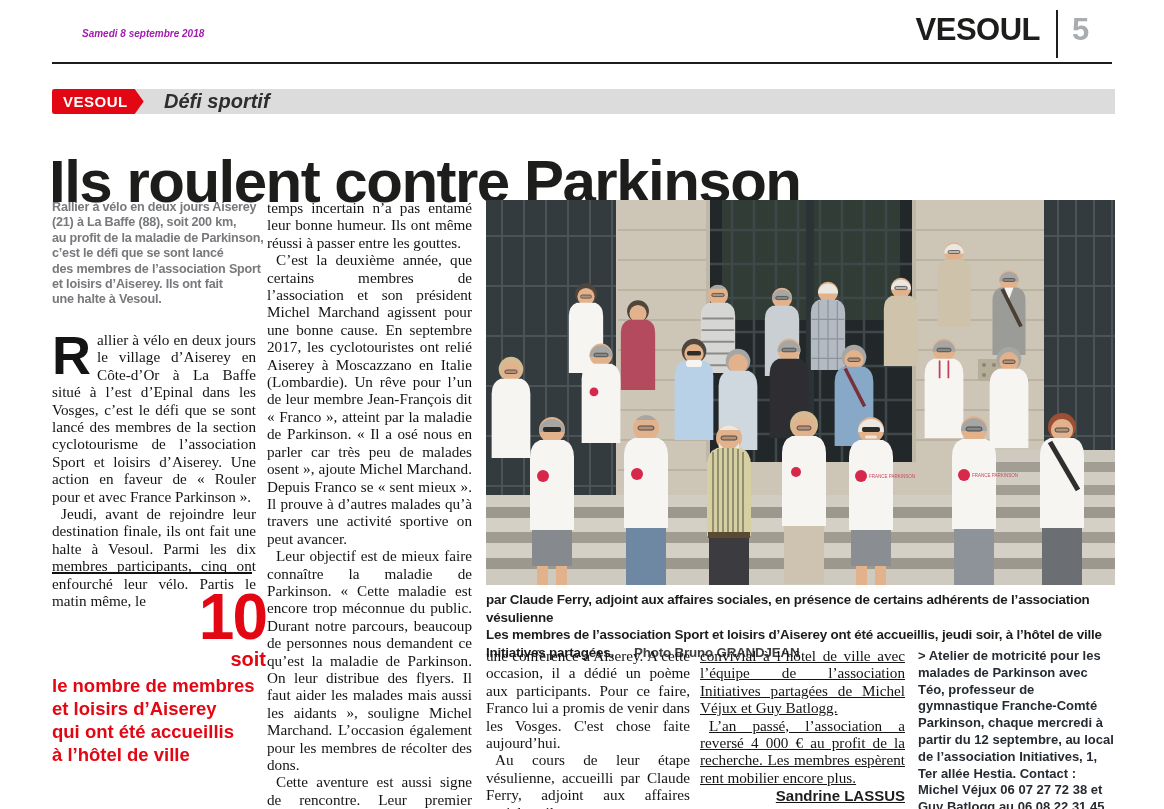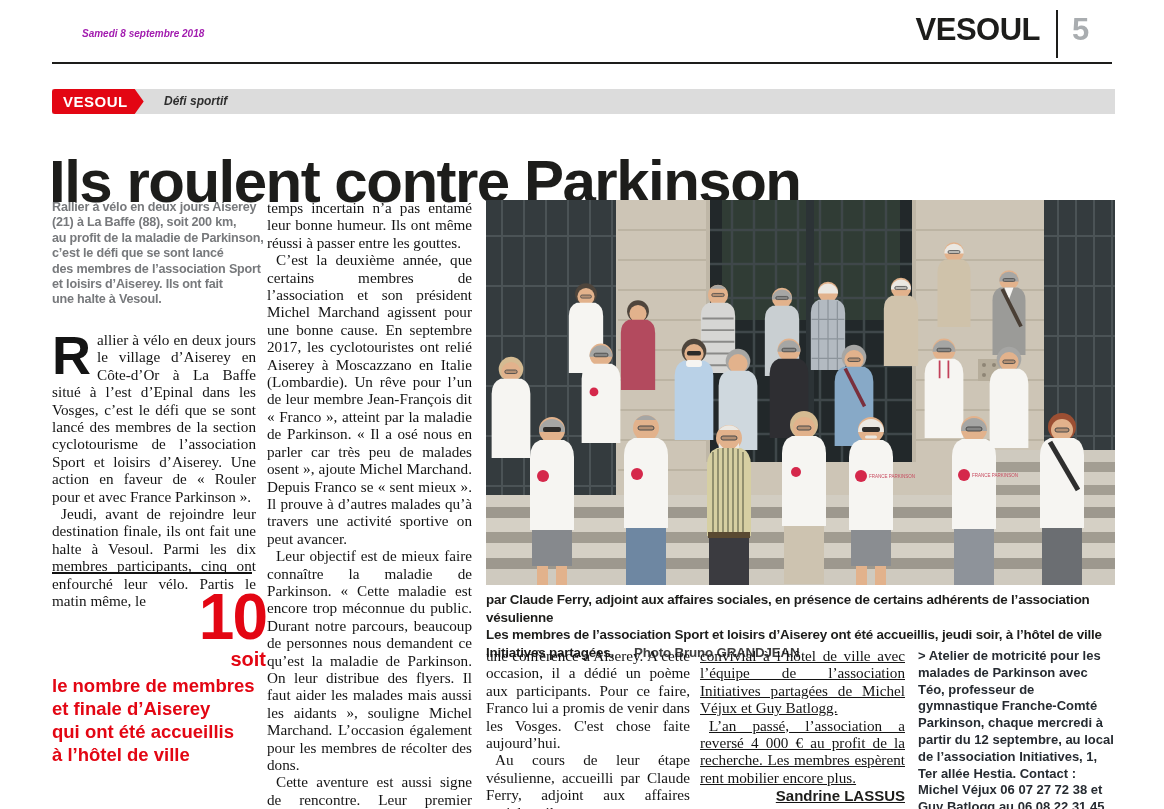--- a/index.html
+++ b/index.html
@@ -15,21 +15,21 @@
   .hdr-num{position:absolute;left:1072px;top:12px;font-size:31px;font-weight:800;color:#a9adb0;}
   .hdr-rule{position:absolute;left:52px;top:62px;width:1060px;height:2px;background:#1d1d1b;}
 
   
   .kicker{position:absolute;left:52px;top:89px;width:1063px;height:25px;background:#dcdcdc;}
   .kicker-tag{position:absolute;left:0;top:0;height:25px;line-height:25px;padding:0 16px 0 11px;
               background:#e30613;color:#fff;font-weight:700;font-size:15px;letter-spacing:.5px;
               clip-path:polygon(0 0,calc(100% - 9px) 0,100% 50%,calc(100% - 9px) 100%,0 100%);
               border-radius:3px 0 0 3px;}
   .kicker-topic{position:absolute;left:112px;top:0;height:25px;line-height:25px;
-                font-style:italic;font-weight:700;font-size:12px;color:#2e2e2e;}
+                font-style:italic;font-weight:700;font-size:20px;color:#2e2e2e;}
 
   
   .headline{position:absolute;left:49px;top:110px;width:1010px;font-size:60px;font-weight:700;
             letter-spacing:-1.5px;line-height:1.05;color:#1d1d1b;white-space:nowrap;}
 
   
   .standfirst{position:absolute;left:52px;top:200px;width:214px;font-weight:700;
               font-size:12.6px;line-height:15.4px;letter-spacing:-.2px;color:#77797c;}
   .standfirst div{white-space:nowrap;}
 
@@ -112,21 +112,21 @@
 
   <div class="rule2"></div>
 
   <div class="statbox">
     <div class="stat-row">
       <span class="stat-number">10</span>
       <span class="stat-unit">soit</span>
     </div>
     <div class="stat-lines">
       <div>le nombre de membres</div>
-      <div>et finale d’Aiserey</div>
+      <div>et loisirs d’Aiserey</div>
       <div>qui ont été accueillis</div>
       <div>à l’hôtel de ville</div>
     </div>
   </div>
 
   <div class="col2 bt">
     <p>temps incertain n’a pas entamé leur bonne humeur. Ils ont même réussi à passer entre les gouttes.</p>
     <p class="ind">C’est la deuxième année, que certains membres de l’association et son président Michel Marchand agissent pour une bonne cause. En septembre 2017, les cyclotouristes ont relié Aiserey à Moscazzano en Italie (Lombardie). Un rêve pour l’un de leur membre Jean-François dit « Franco », atteint par la maladie de Parkinson. « Il a osé nous en parler car très peu de malades osent », ajoute Michel Marchand. Depuis Franco se « sent mieux ». Il prouve à d’autres malades qu’à travers une activité sportive on peut avancer.</p>
     <p class="ind">Leur objectif est de mieux faire connaître la maladie de Parkinson. « Cette maladie est encore trop méconnue du public. Durant notre parcours, beaucoup de personnes nous demandent ce qu’est la maladie de Parkinson. On leur distribue des flyers. Il faut aider les malades mais aussi les aidants », souligne Michel Marchand. L’occasion également pour les membres de récolter des dons.</p>
     <p class="ind">Cette aventure est aussi signe de rencontre. Leur premier périple a été suivi par bon nombre sur les réseaux sociaux. Dont Jean-Michel, domicilié à Épinal, et également malade. Il s’est d'ailleurs rendu à</p>

